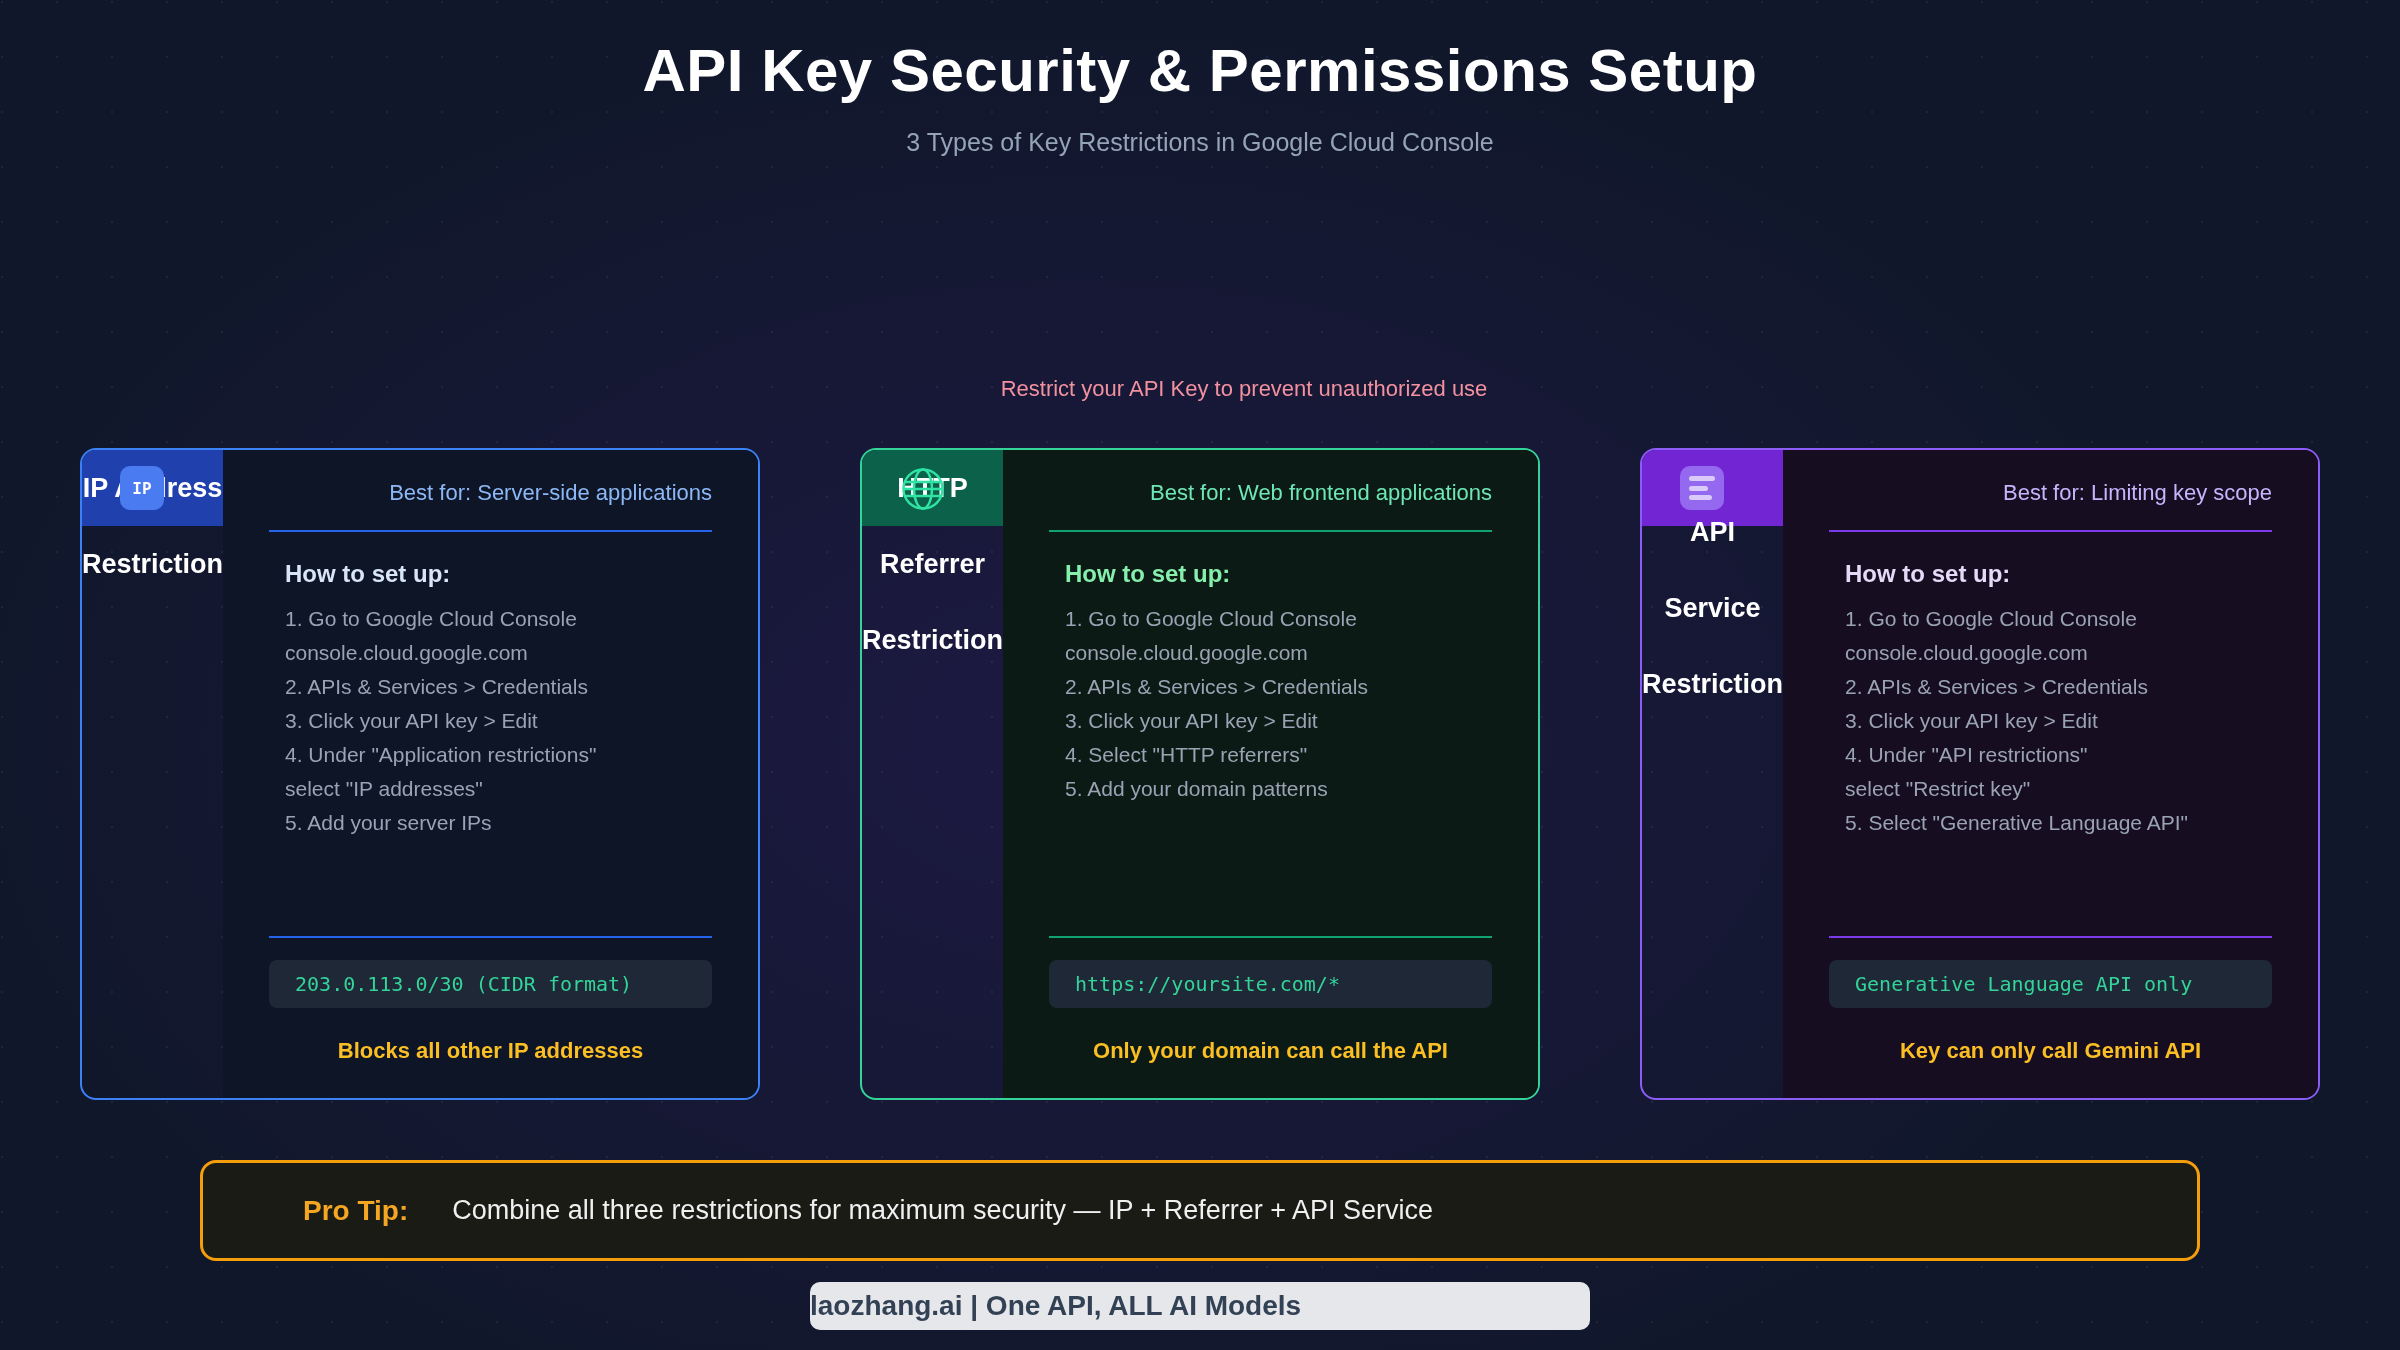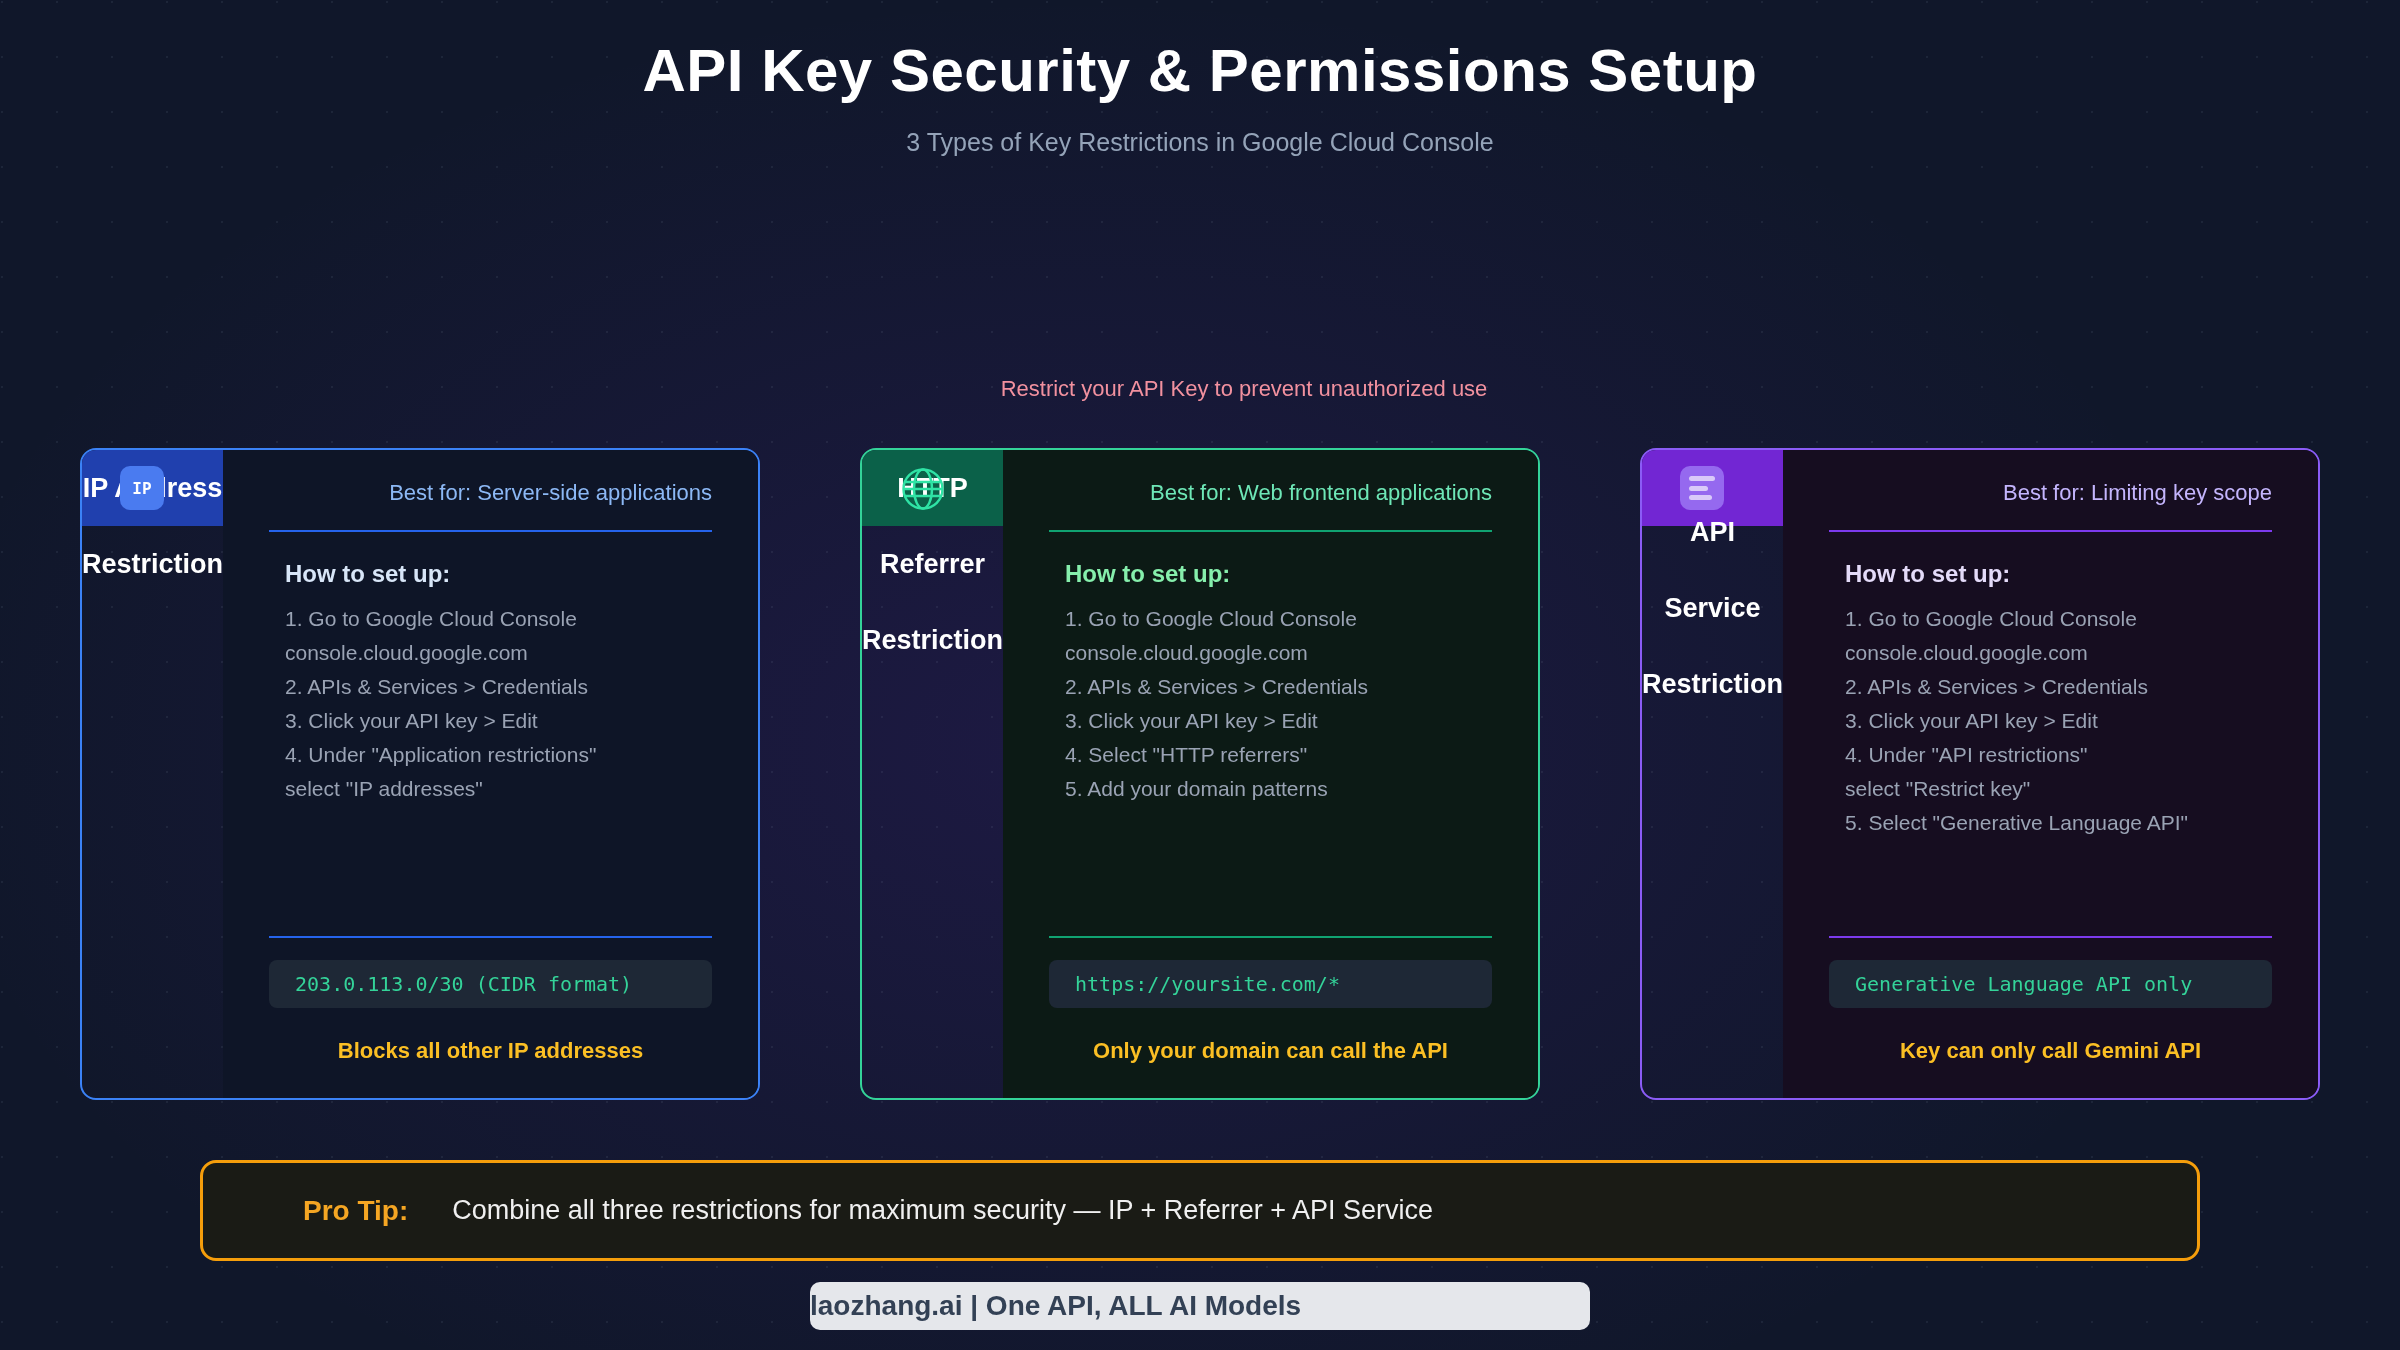--- a/index.html
+++ b/index.html
@@ -104,20 +104,21 @@
         <div class="best-for">Best for: Server-side applications</div>
         <div class="divider"></div>
         <div class="how-to">How to set up:</div>
         <div class="steps">
             <div class="step-line">1. Go to Google Cloud Console</div>
             <div class="step-line">console.cloud.google.com</div>
             <div class="step-line">2. APIs &amp; Services &gt; Credentials</div>
             <div class="step-line">3. Click your API key &gt; Edit</div>
             <div class="step-line">4. Under "Application restrictions"</div>
             <div class="step-line">select "IP addresses"</div>
+            <div class="step-line">5. Add your server IPs</div>
           </div>
         <div class="divider" style="margin-top:0;"></div>
         <div class="code-box">203.0.113.0/30 (CIDR format)</div>
         <div class="effect">Blocks all other IP addresses</div>
       </div>
     </div>
 
     <div class="card card-green">
       <div class="card-header">
         <div class="hdr-icon globe-icon">

